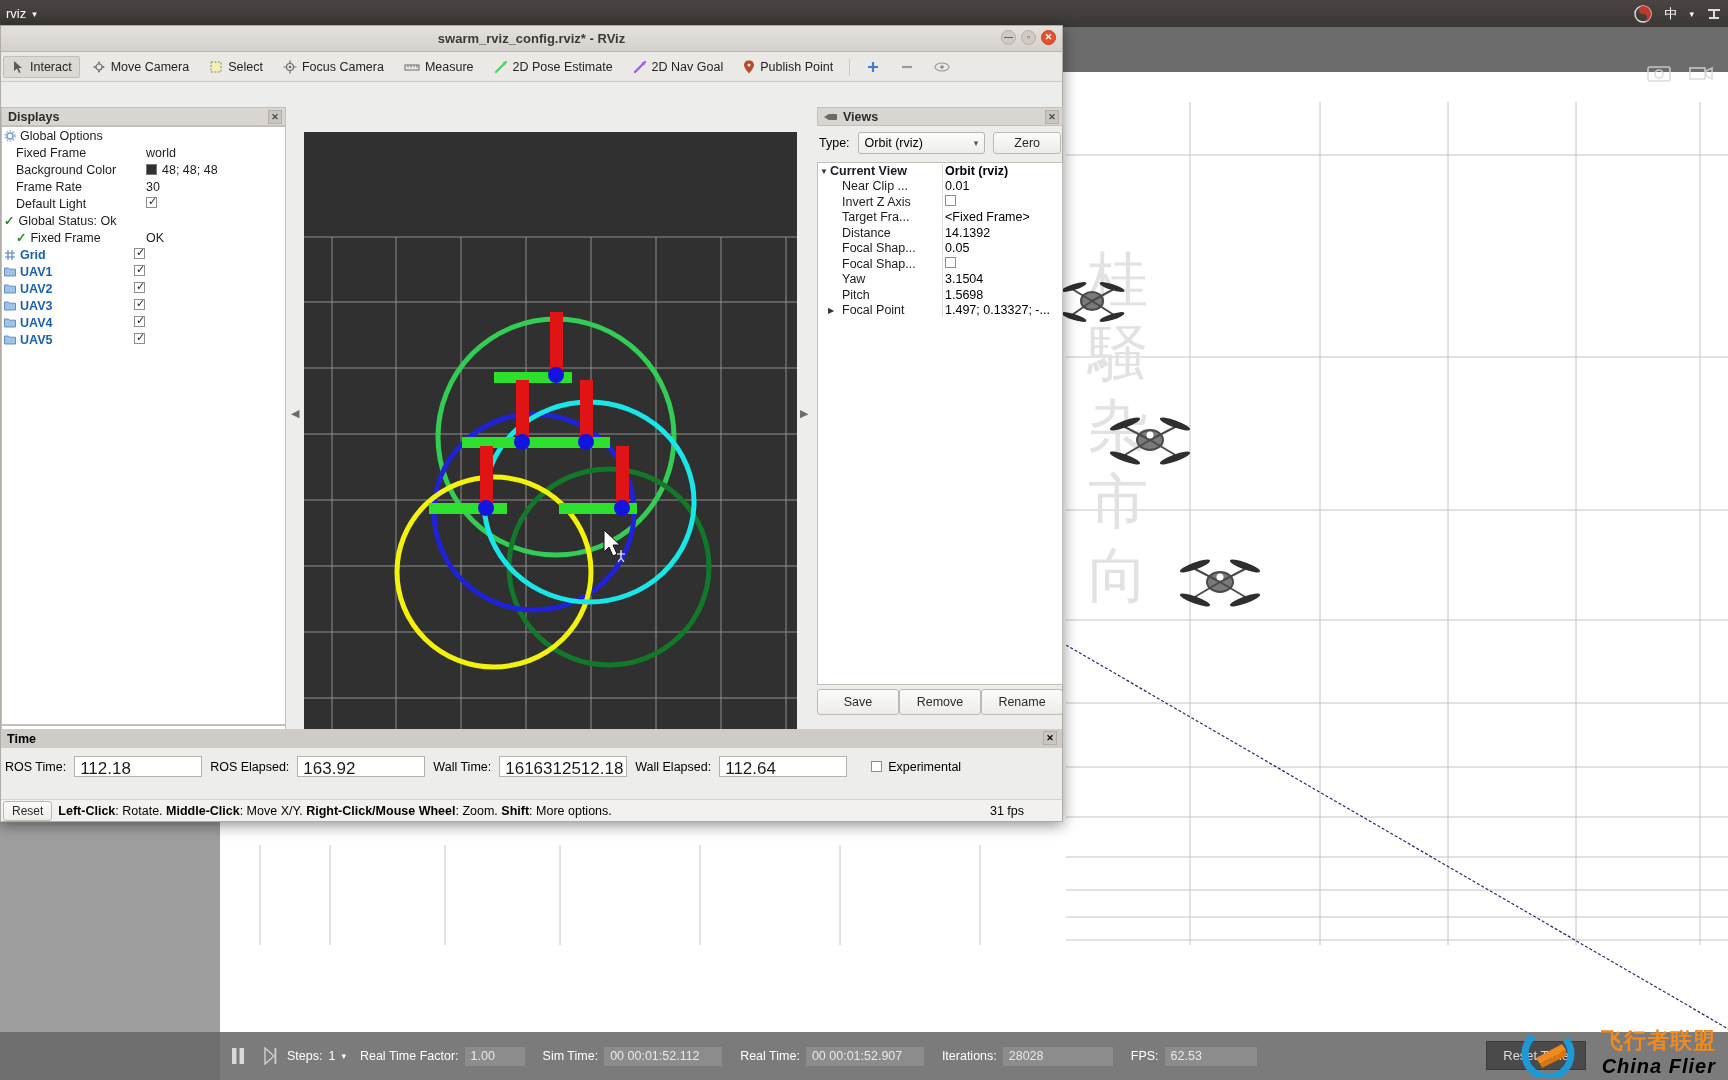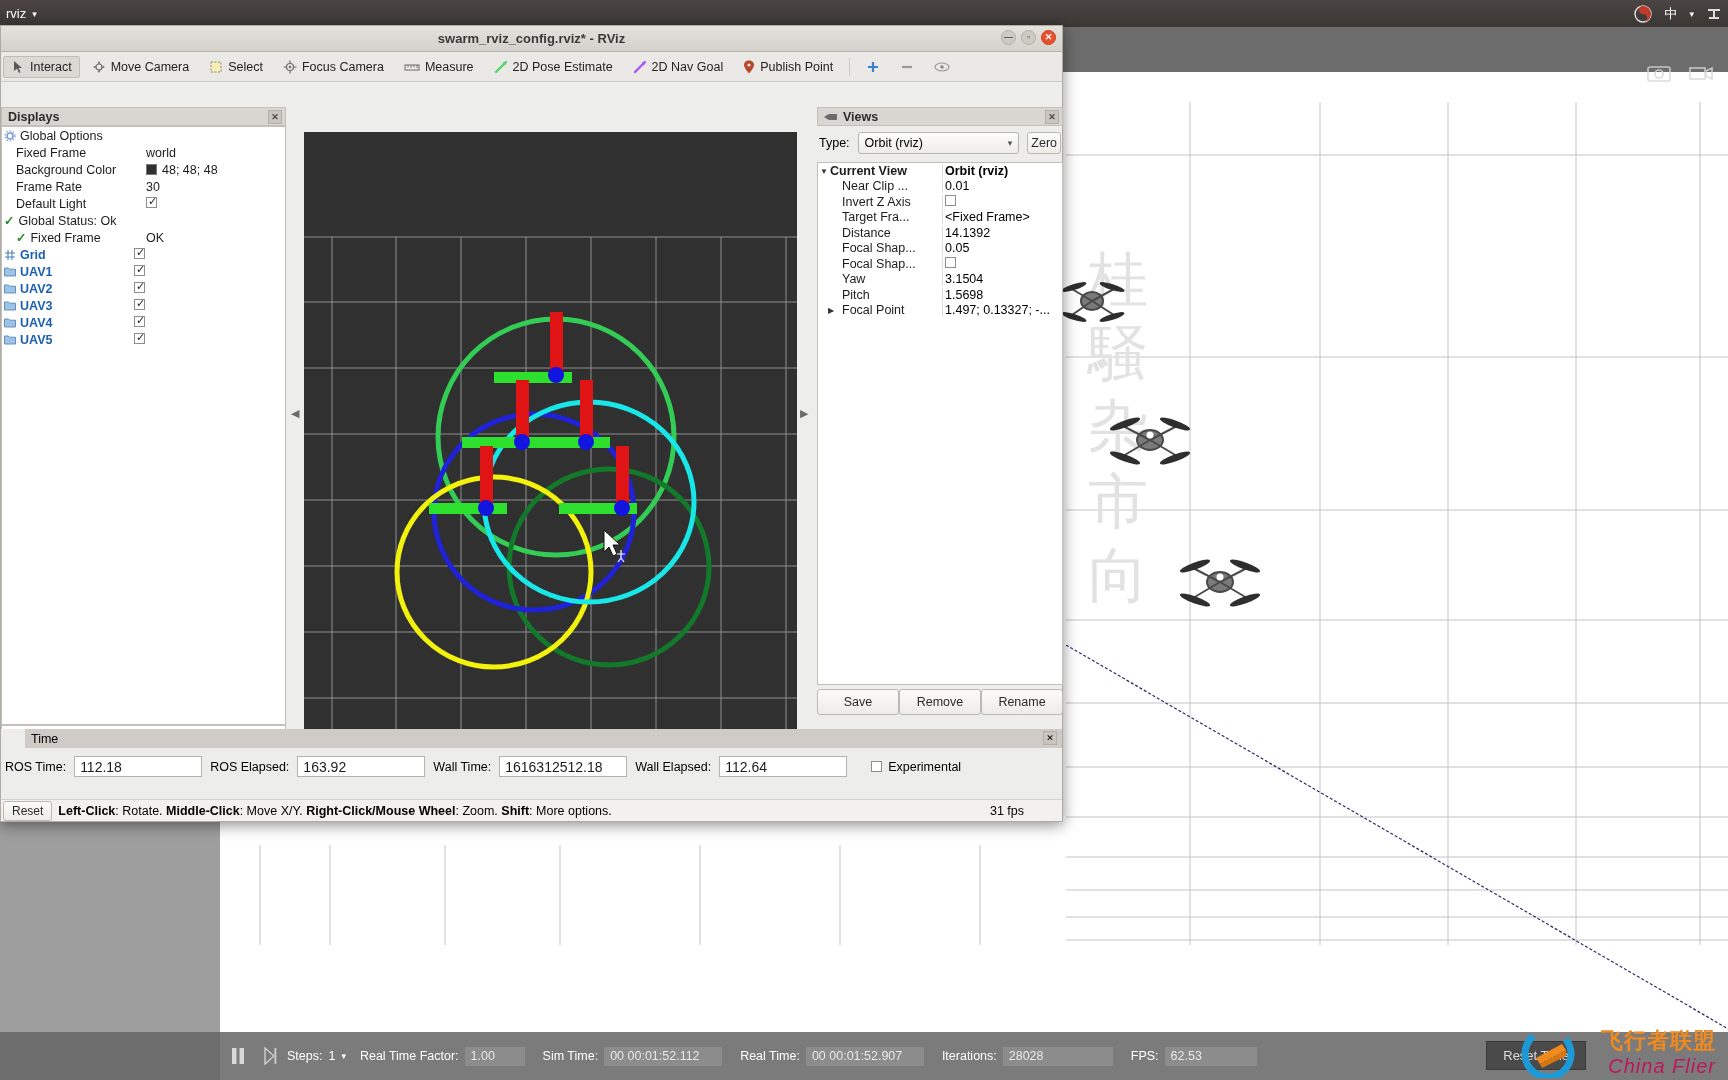--- a/index.html
+++ b/index.html
@@ -61,21 +61,21 @@
     position: absolute; right: 142px; top: 9px;
     background: #4a4a4a; color: #dcdcdc; border: 1px solid #3a3a3a;
     padding: 6px 16px; font-size: 13px;
   }
   .gz-leftdark { position:absolute; left:0; bottom:0; width:220px; height:48px; background:#6e6e6e;}
   .gz-leftpanel { position:absolute; left:0; top:812px; width:220px; bottom:48px; background:#9e9e9e;}
 
   
   .cf-logo { position: absolute; right: 8px; bottom: 2px; width: 220px; height: 52px; }
   .cf-cn { position:absolute; right: 12px; bottom: 24px; color:#f08a1e; font-size: 22px; font-weight: bold; font-family:"DejaVu Sans",sans-serif; letter-spacing:1px;}
-  .cf-en { position:absolute; right: 12px; bottom: 2px; color:#be185d; font-size: 20px; font-weight: normal; font-style: italic; letter-spacing:1px;}
+  .cf-en { position:absolute; right: 12px; bottom: 2px; color:#000000; font-size: 20px; font-weight: bold; font-style: italic; letter-spacing:1px;}
 
   
   .top-panel {
     position: absolute; left: 0; top: 0; width: 1728px; height: 27px;
     background: linear-gradient(#4a4543, #3b3734);
     color: #ffffff; font-size: 13px;
     display: flex; align-items: center;
   }
   .tp-left { display: flex; align-items: center; gap: 6px; padding-left: 6px; }
   .tp-appname { font-size: 13px; }
@@ -193,26 +193,26 @@
   .views-btns { position:absolute; left:0; bottom: 10px; right: 0; display:flex; gap:0; }
   .views-btns .btn { flex: 1; text-align:center; padding: 5px 0; }
 
   
   .time-panel {
     position: absolute; left: 0; bottom: 0; right: 0; height: 92px;
     background: #ededeb;
   }
   .time-hd {
     height: 19px; background: #cfcbc6; display:flex; align-items:center;
-    font-size: 12.5px; font-weight: normal; padding-left: 6px; position: relative; margin-left: 24px;
+    font-size: 12.5px; font-weight: bold; padding-left: 6px; position: relative;
   }
   .time-hd .px { position: absolute; right: 5px; top: 2px; width: 14px; height: 14px;
      background: #cac5bf; border:1px solid #b4afa9; font-size:9px; display:flex; align-items:center; justify-content:center;}
   .time-row { display:flex; align-items:center; gap:8px; padding: 8px 10px 4px 4px; font-size:12.5px;}
-  .tfield { background:#fff; border:1px solid #b6b2ac; height:21px; width:128px; font-size:14px; padding: 2px 5px; color:#1c1c1c;}
+  .tfield { background:#fff; border:1px solid #b6b2ac; height:21px; width:128px; font-size:17px; padding: 2px 5px; color:#1c1c1c;}
   .exp { margin-left: 16px; display:flex; align-items:center; gap:6px; }
   .statusbar {
     position:absolute; left:0; bottom:0; right:0; height: 22px; background:#f2f1ef;
     border-top: 1px solid #d7d3cd; display:flex; align-items:center; font-size:12.5px;
     padding-left: 2px; gap: 6px;
   }
   .fps { position:absolute; right: 38px; }
   b.k { font-weight: bold; }
 </style>
 </head>
@@ -686,21 +686,21 @@
           </svg>
           <span>Views</span>
           <span class="px">✕</span>
         </div>
 
         <div class="views-type">
           <span>Type:</span>
           <div class="combo">
             <span>Orbit (rviz)</span>
           </div>
-          <button class="btn" style="padding:3px 3px;">Zero</button>
+          <button class="btn" style="padding:3px 20px;">Zero</button>
         </div>
 
         <div class="views-tree">
           <div class="vrow hdr">
             <span class="vname"><span class="tri">▼</span><span>Current View</span></span>
             <span class="vval">Orbit (rviz)</span>
           </div>
           <div class="vrow">
             <span class="vname">Near Clip ...</span>
             <span class="vval">0.01</span>

